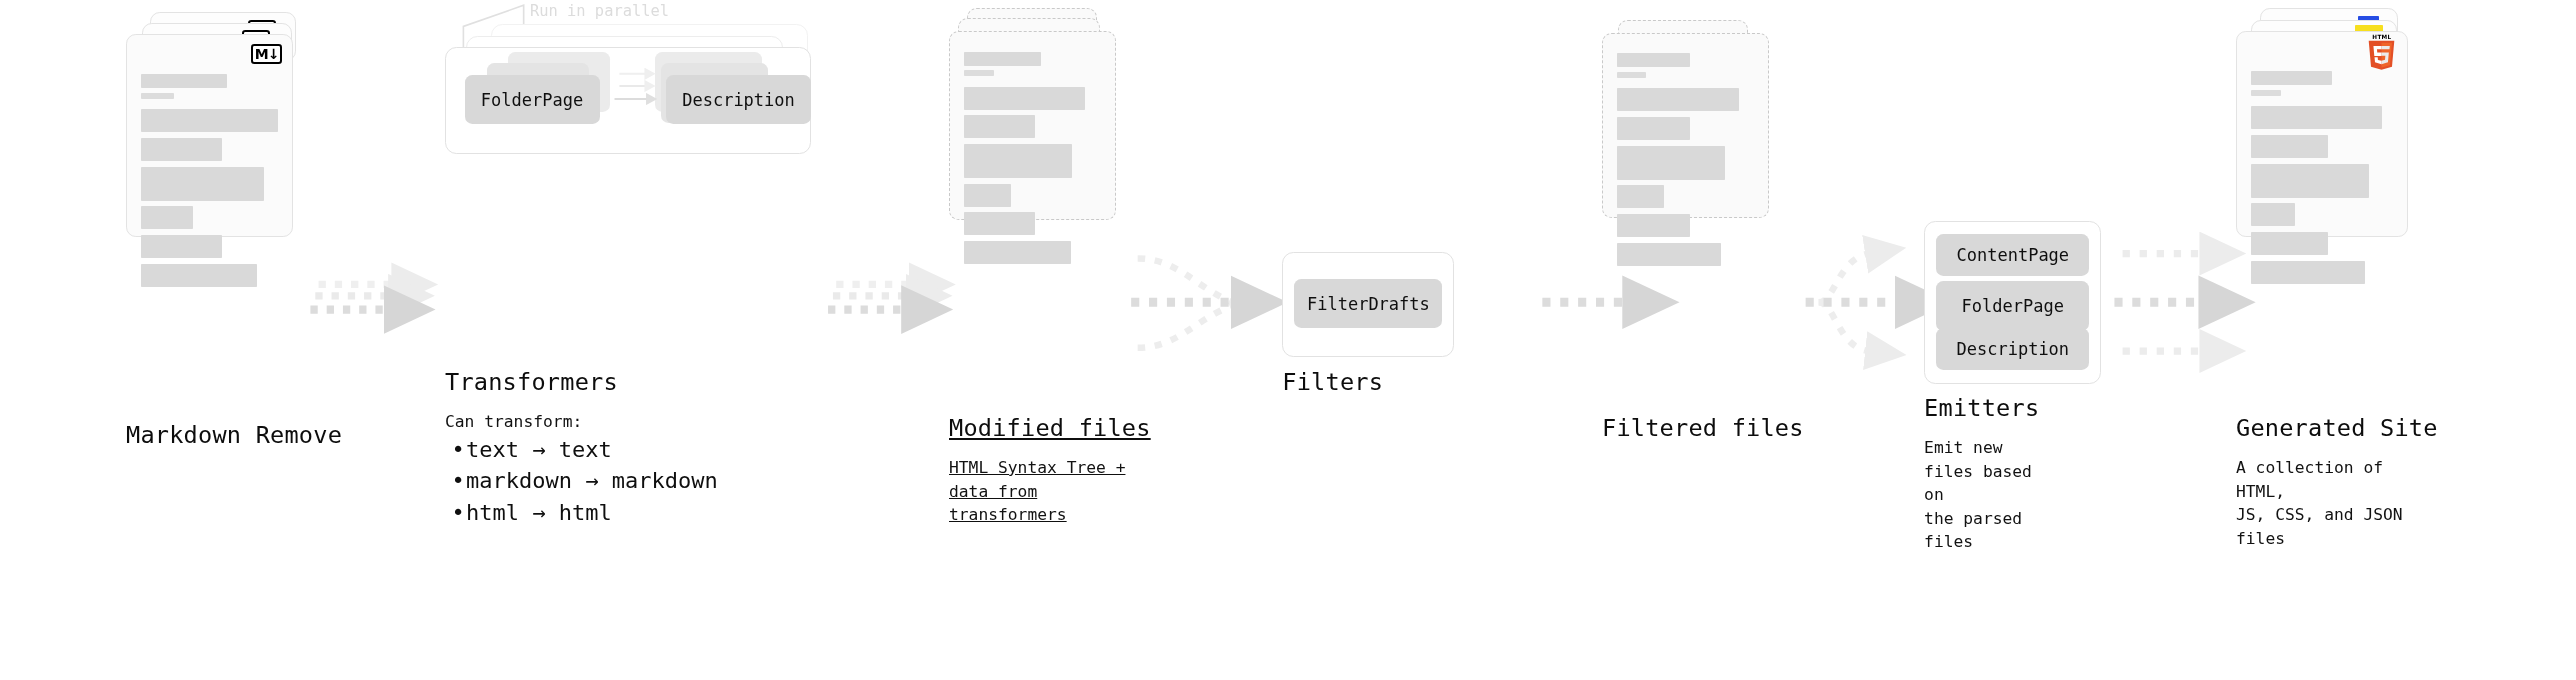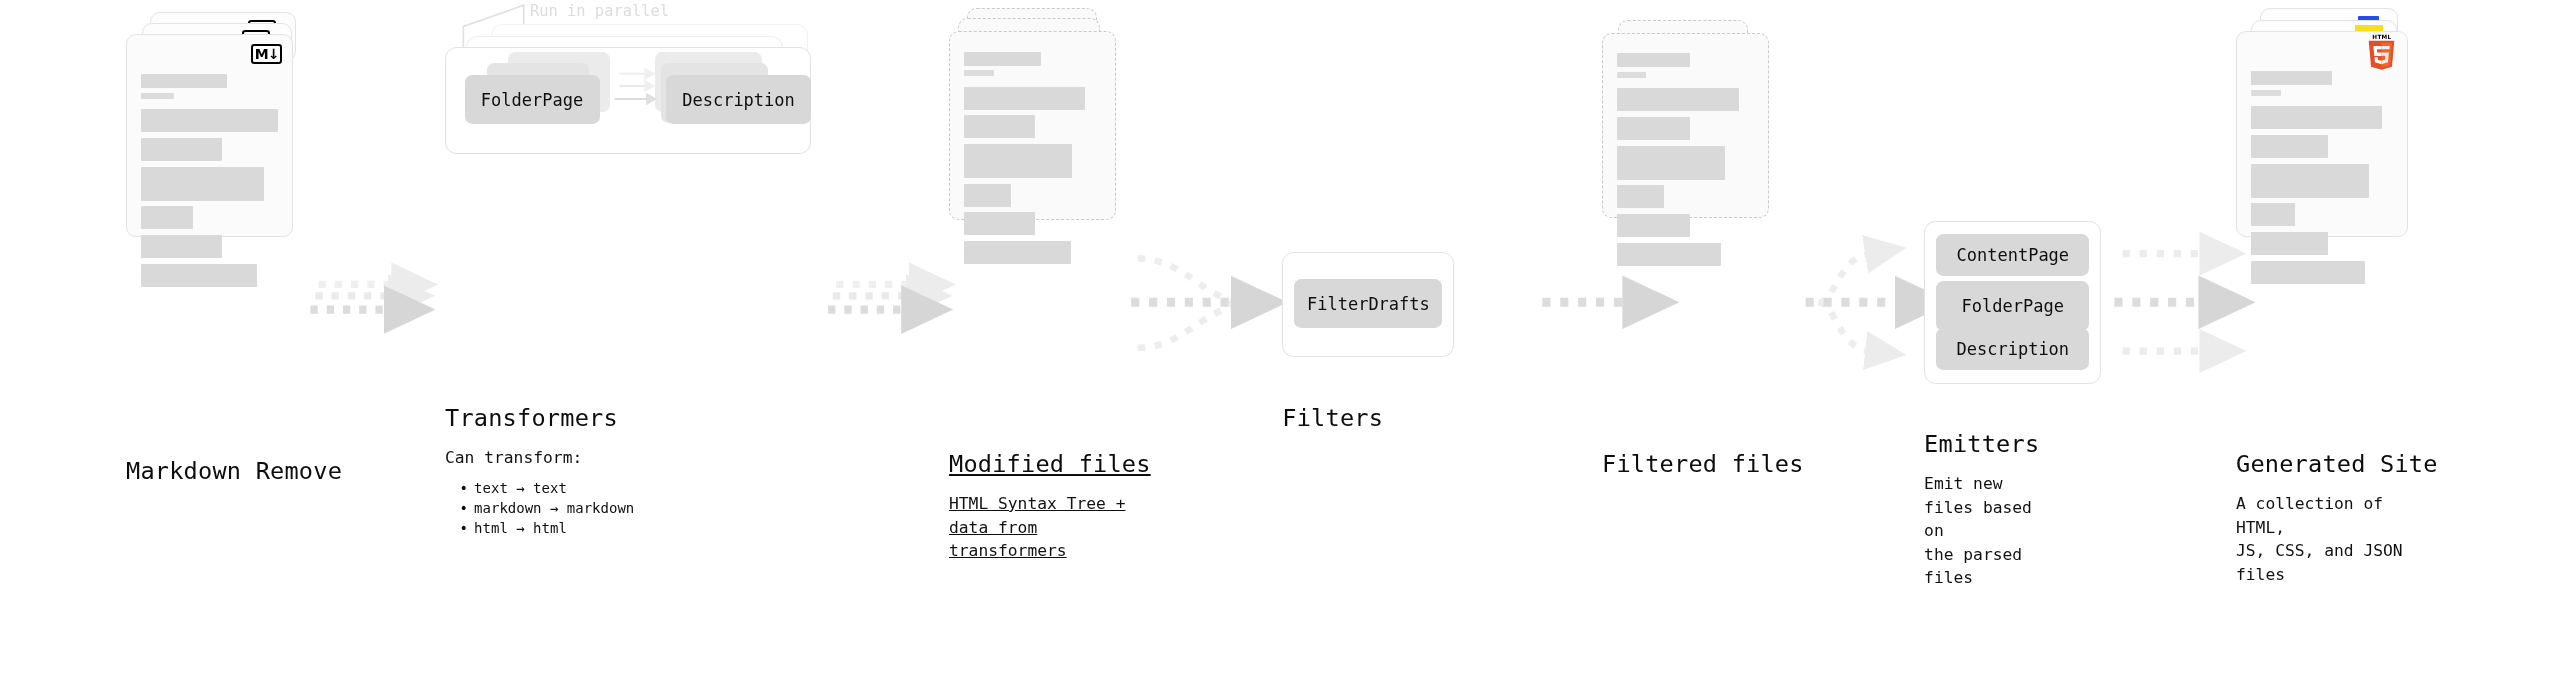--- a/index.html
+++ b/index.html
@@ -38,36 +38,35 @@
     left: 0;
   }
 
   .stage-title {
     font-size: 23.6px;
     font-weight: 400;
     letter-spacing: 0.2px;
     color: #0d0d0d;
     white-space: nowrap;
     line-height: 1.1;
-    margin-top: 36px;
   }
 
   .stage-desc {
     font-size: 16.3px;
     line-height: 1.45;
     color: #121212;
     margin-top: 14px;
     white-space: pre-line;
   }
 
   .bullets {
-    margin: 8px;
+    margin: 0;
     padding: 0;
     list-style: none;
-    font-size: 14px;
+    font-size: 22px;
     line-height: 1.45;
   }
   .bullets li { white-space: nowrap; }
   .bullets li::before {
     content: "\2022";
     display: inline-block;
     width: 14.6px;
     margin-left: 6.5px;
   }
 

